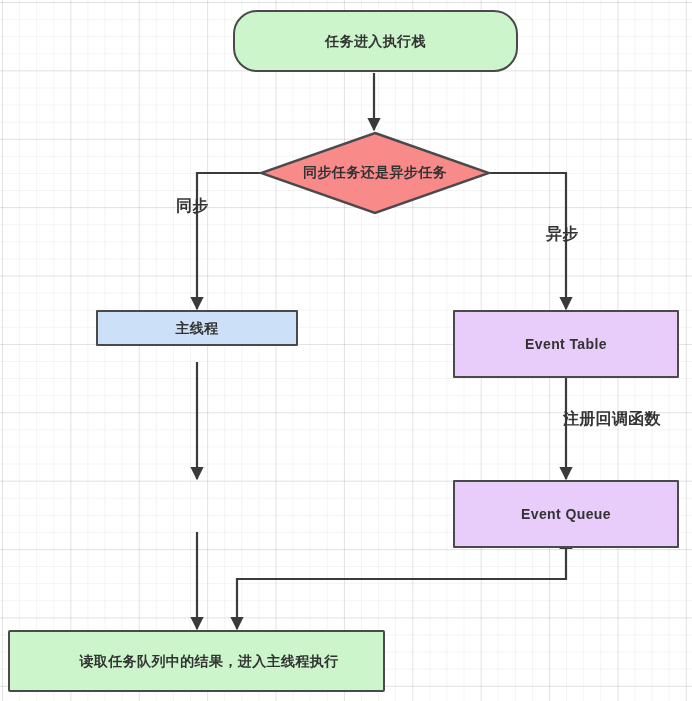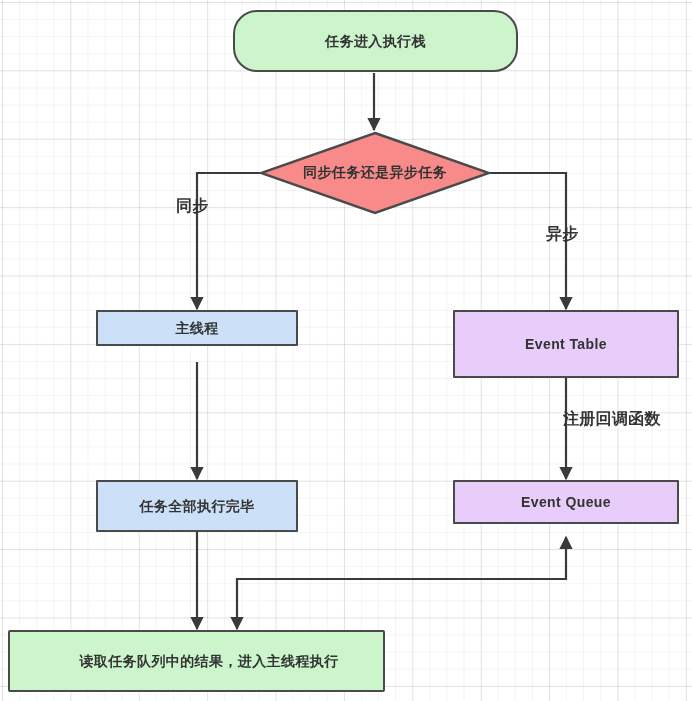--- a/index.html
+++ b/index.html
@@ -140,25 +140,22 @@
   </div>
 
   <div class="node node-proc-purple" style="left:453px; top:310px; width:226px; height:68px;">
     <span>Event Table</span>
   </div>
 
   <div class="edge-label" style="left:517px; top:409px;margin-left:46px;">
     <span>注册回调函数</span>
   </div>
 
-  <div class="node node-proc-blue" style="left:96px; top:480px; width:202px; height:52px;">
-    <span>任务全部执行完毕</span>
-  </div>
 
-  <div class="node node-proc-purple" style="left:453px; top:480px; width:226px; height:44px;">
+  <div class="node node-proc-purple" style="left:453px; top:480px; width:226px; height:68px;">
     <span>Event Queue</span>
   </div>
 
   <div class="node node-end" style="left:8px; top:630px; width:377px; height:62px;padding-left:25px;">
     <span>读取任务队列中的结果，进入主线程执行</span>
   </div>
 
 </div>
 
 </body></html>

